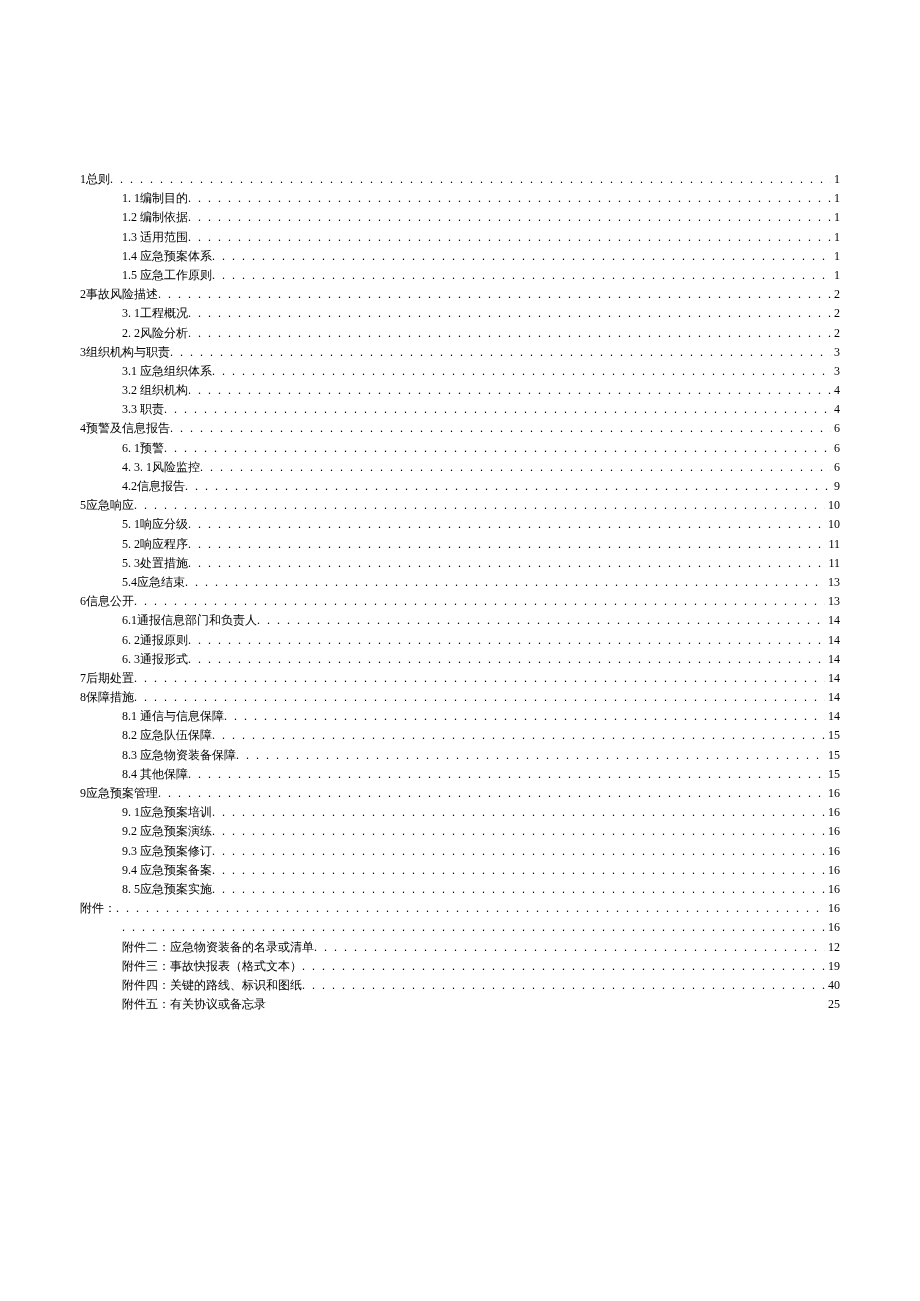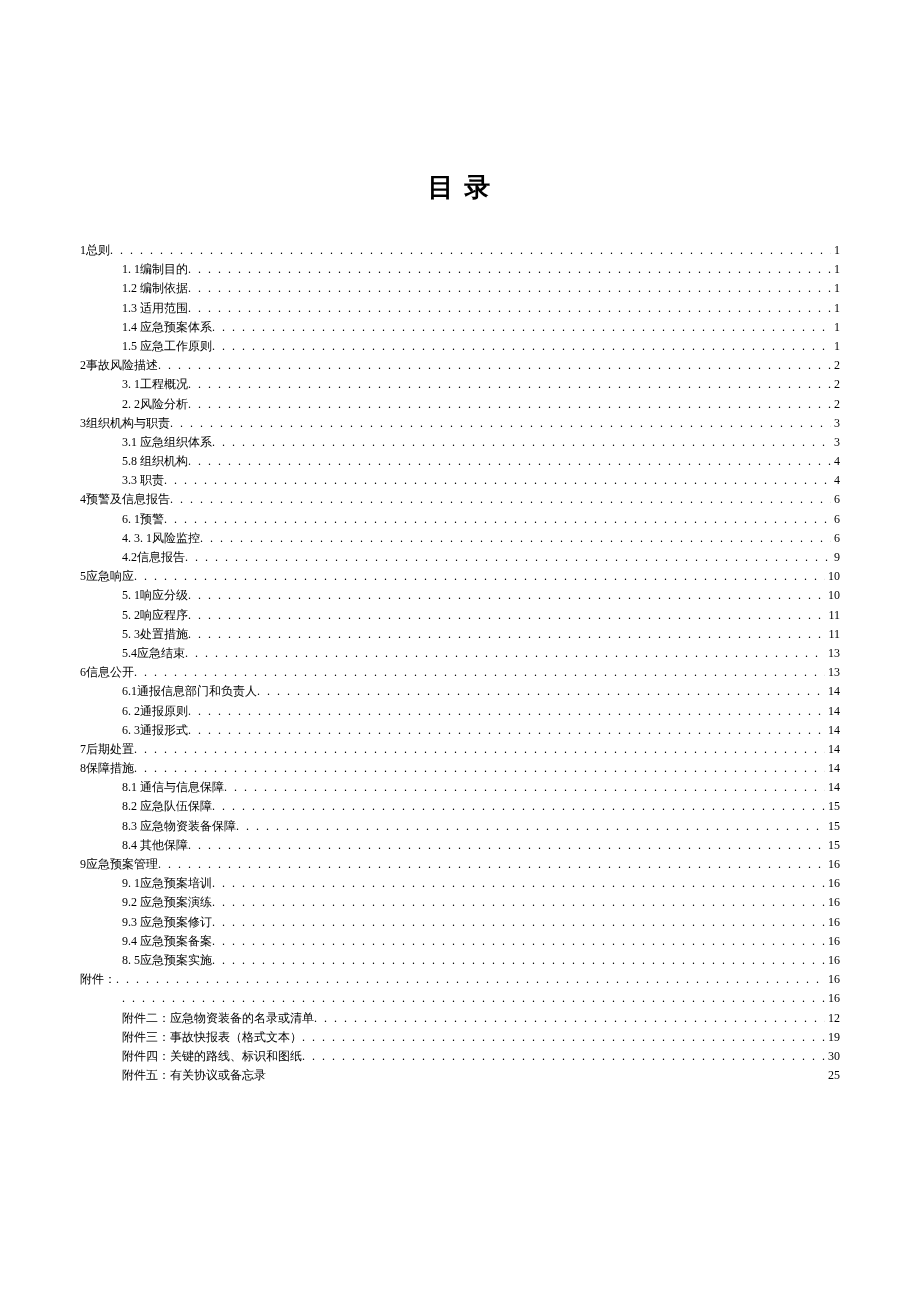--- a/index.html
+++ b/index.html
@@ -39,21 +39,20 @@
     }
     .toc-leader::after {
       content: ". . . . . . . . . . . . . . . . . . . . . . . . . . . . . . . . . . . . . . . . . . . . . . . . . . . . . . . . . . . . . . . . . . . . . . . . . . . . . . . . . . . . . . . . . . . . . . . . . . . . . . . . . . . . . . . . . . . . . . . . . . . . . . . . . . . . . . . . . . . . . . . . . . . . . . . . . . . . . . . . . . . . . . . . . . . . . . . . . . . . . . . . . . . . . . . . . . . . . . . . . . . .";
     }
     .toc-page { flex: 0 0 auto; padding-left: 3px; }
   </style>
 </head>
 <body>
 
 <div class="page">
-  <h1 class="title">目 录</h1>
   <div id="toc-container">
       <div class="toc-line level-1">
         <span class="toc-text">1总则</span>
         <span class="toc-leader"></span>
         <span class="toc-page">1</span>
       </div>
       <div class="toc-line level-2">
         <span class="toc-text">1. 1编制目的</span>
         <span class="toc-leader"></span>
         <span class="toc-page">1</span>
@@ -97,21 +96,21 @@
         <span class="toc-text">3组织机构与职责</span>
         <span class="toc-leader"></span>
         <span class="toc-page">3</span>
       </div>
       <div class="toc-line level-2">
         <span class="toc-text">3.1  应急组织体系</span>
         <span class="toc-leader"></span>
         <span class="toc-page">3</span>
       </div>
       <div class="toc-line level-2">
-        <span class="toc-text">5.8  组织机构</span>
+        <span class="toc-text">3.2  组织机构</span>
         <span class="toc-leader"></span>
         <span class="toc-page">4</span>
       </div>
       <div class="toc-line level-2">
         <span class="toc-text">3.3  职责</span>
         <span class="toc-leader"></span>
         <span class="toc-page">4</span>
       </div>
       <div class="toc-line level-1">
         <span class="toc-text">4预警及信息报告</span>
@@ -253,21 +252,21 @@
         <span class="toc-page">12</span>
       </div>
       <div class="toc-line level-2">
         <span class="toc-text">附件三：事故快报表（格式文本）  </span>
         <span class="toc-leader"></span>
         <span class="toc-page">19</span>
       </div>
       <div class="toc-line level-2">
         <span class="toc-text">附件四：关键的路线、标识和图纸  </span>
         <span class="toc-leader"></span>
-        <span class="toc-page">30</span>
+        <span class="toc-page">40</span>
       </div>
       <div class="toc-line level-2">
         <span class="toc-text">附件五：有关协议或备忘录</span>
         <span style="flex: 1 1 auto;"></span>
         <span class="toc-page">25</span>
       </div>
     </div>
 </div>
 
 </body></html>

